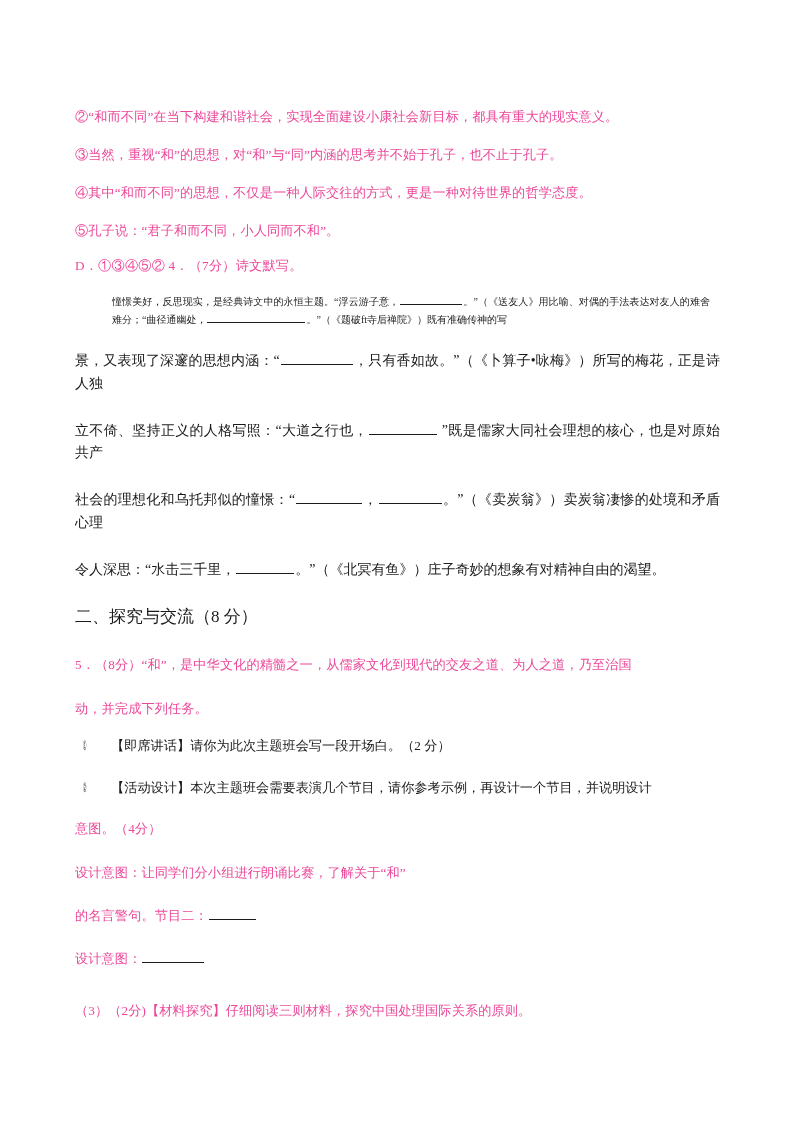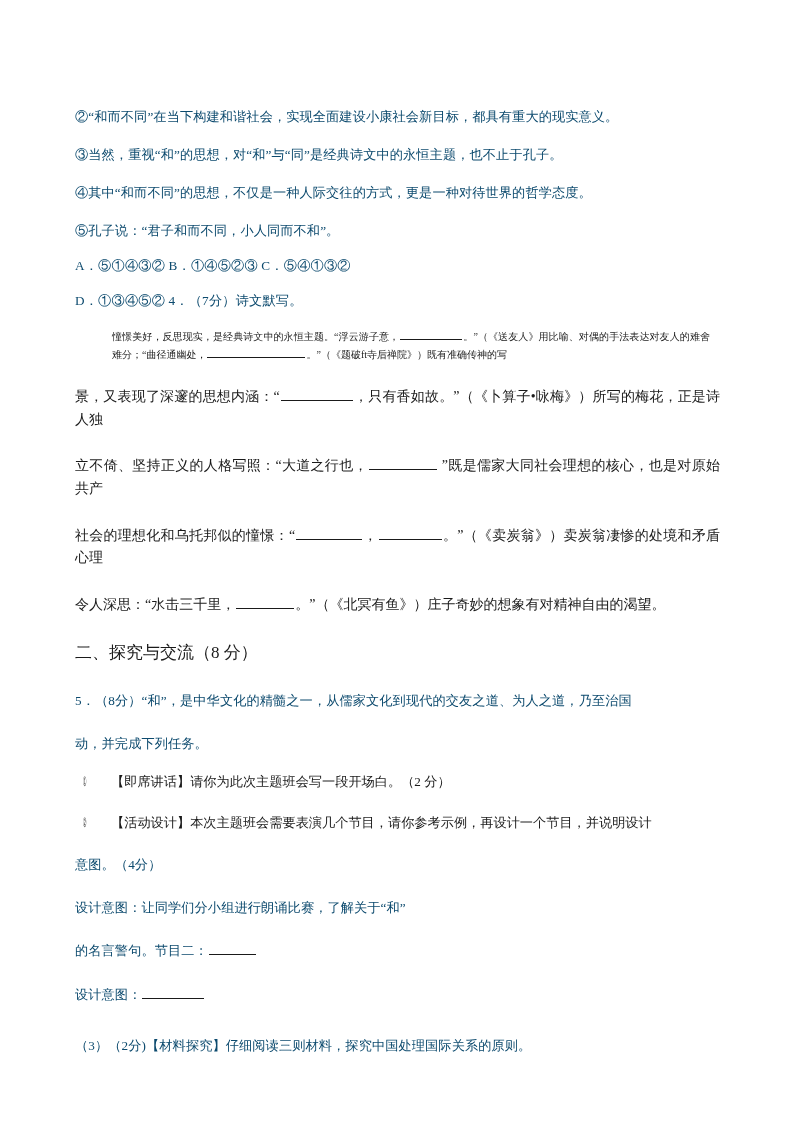--- a/index.html
+++ b/index.html
@@ -30,21 +30,21 @@
     position: absolute;
     left: 75px;
     top: 106px;
     width: 645px;
   }
 
   
   .p {
     font-size: 13.2px;
     line-height: 1.62;
-    color: #0c4a6e;
+    color: #ec4899;
     margin: 0 0 16.5px 0;
     text-align: justify;
     letter-spacing: 0.1px;
   }
   .p.tight { margin-bottom: 14px; }
   .p.loose { margin-bottom: 22px; }
   .p.xloose { margin-bottom: 30px; }
 
   
   .indent-block {
@@ -105,25 +105,24 @@
 
   .nbsp-sm { display: inline-block; width: 4px; }
 </style>
 </head>
 <body>
 
 <div class="page">
   <div class="body-col">
 
     <p class="p">②“和而不同”在当下构建和谐社会，实现全面建设小康社会新目标，都具有重大的现实意义。</p>
-    <p class="p">③当然，重视“和”的思想，对“和”与“同”是经典诗文中的永恒主题，也不止于孔子。</p>
+    <p class="p">③当然，重视“和”的思想，对“和”与“同”内涵的思考并不始于孔子，也不止于孔子。</p>
     <p class="p">④其中“和而不同”的思想，不仅是一种人际交往的方式，更是一种对待世界的哲学态度。</p>
     <p class="p tight">⑤孔子说：“君子和而不同，小人同而不和”。</p>
 
-    <p class="p opt-line tight">A．⑤①④③②  B．①④⑤②③  C．⑤④①③②</p>
     <p class="p opt-line">D．①③④⑤②  4．（7分）诗文默写。</p>
 
     <div class="indent-block">
       <span>憧憬美好，反思现实，是经典诗文中的永恒主题。“浮云游子意，</span><span class="blank w1"></span><span>。”（《送友人》用比喻、对偶的手法表达对友人的难舍难分；“曲径通幽处，</span><span class="blank w2"></span><span>。”（《题破ft寺后禅院》）既有准确传神的写</span>
     </div>
 
     <p class="wrapped">
       <span>景，又表现了深邃的思想内涵：“</span><span class="blank w3"></span><span>，只有香如故。”（《卜算子•咏梅》）所写的梅花，正是诗人独</span>
     </p>
 

